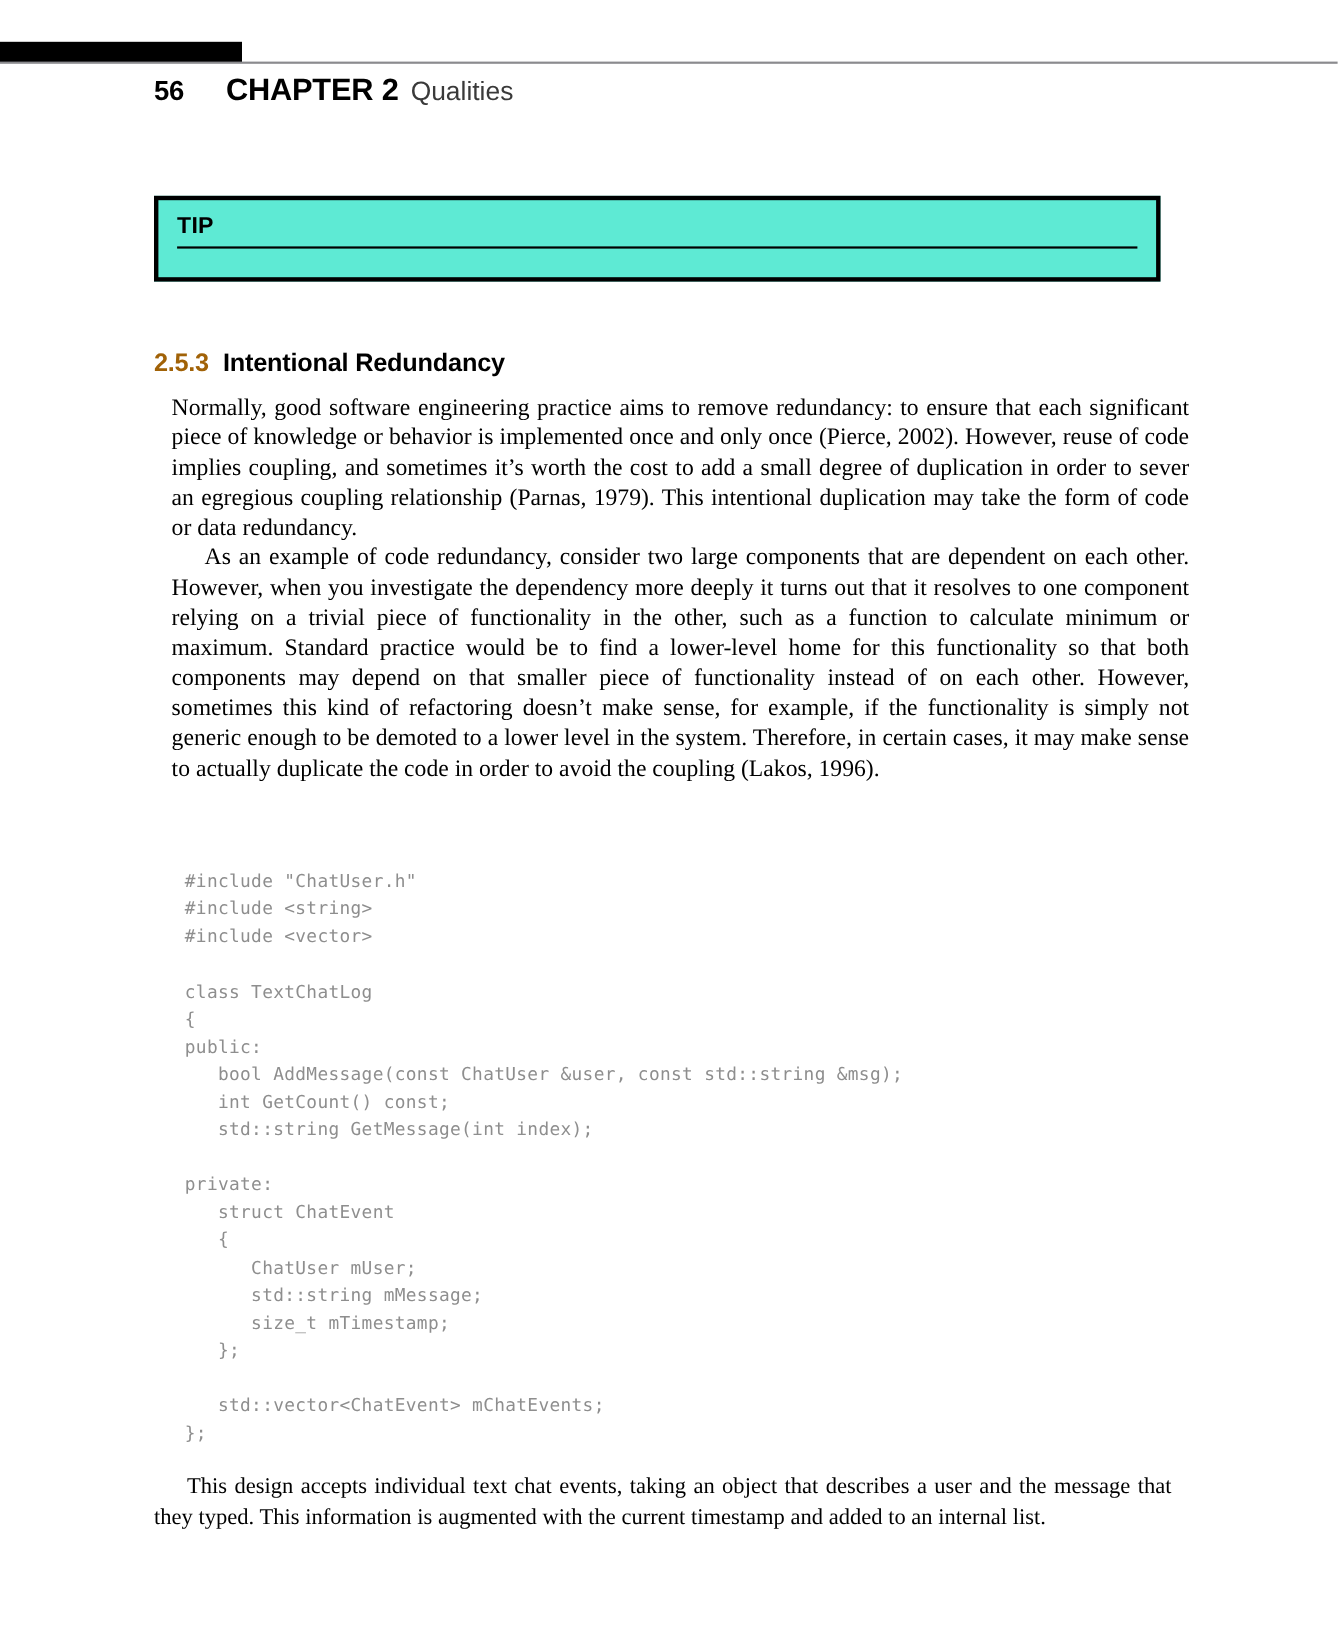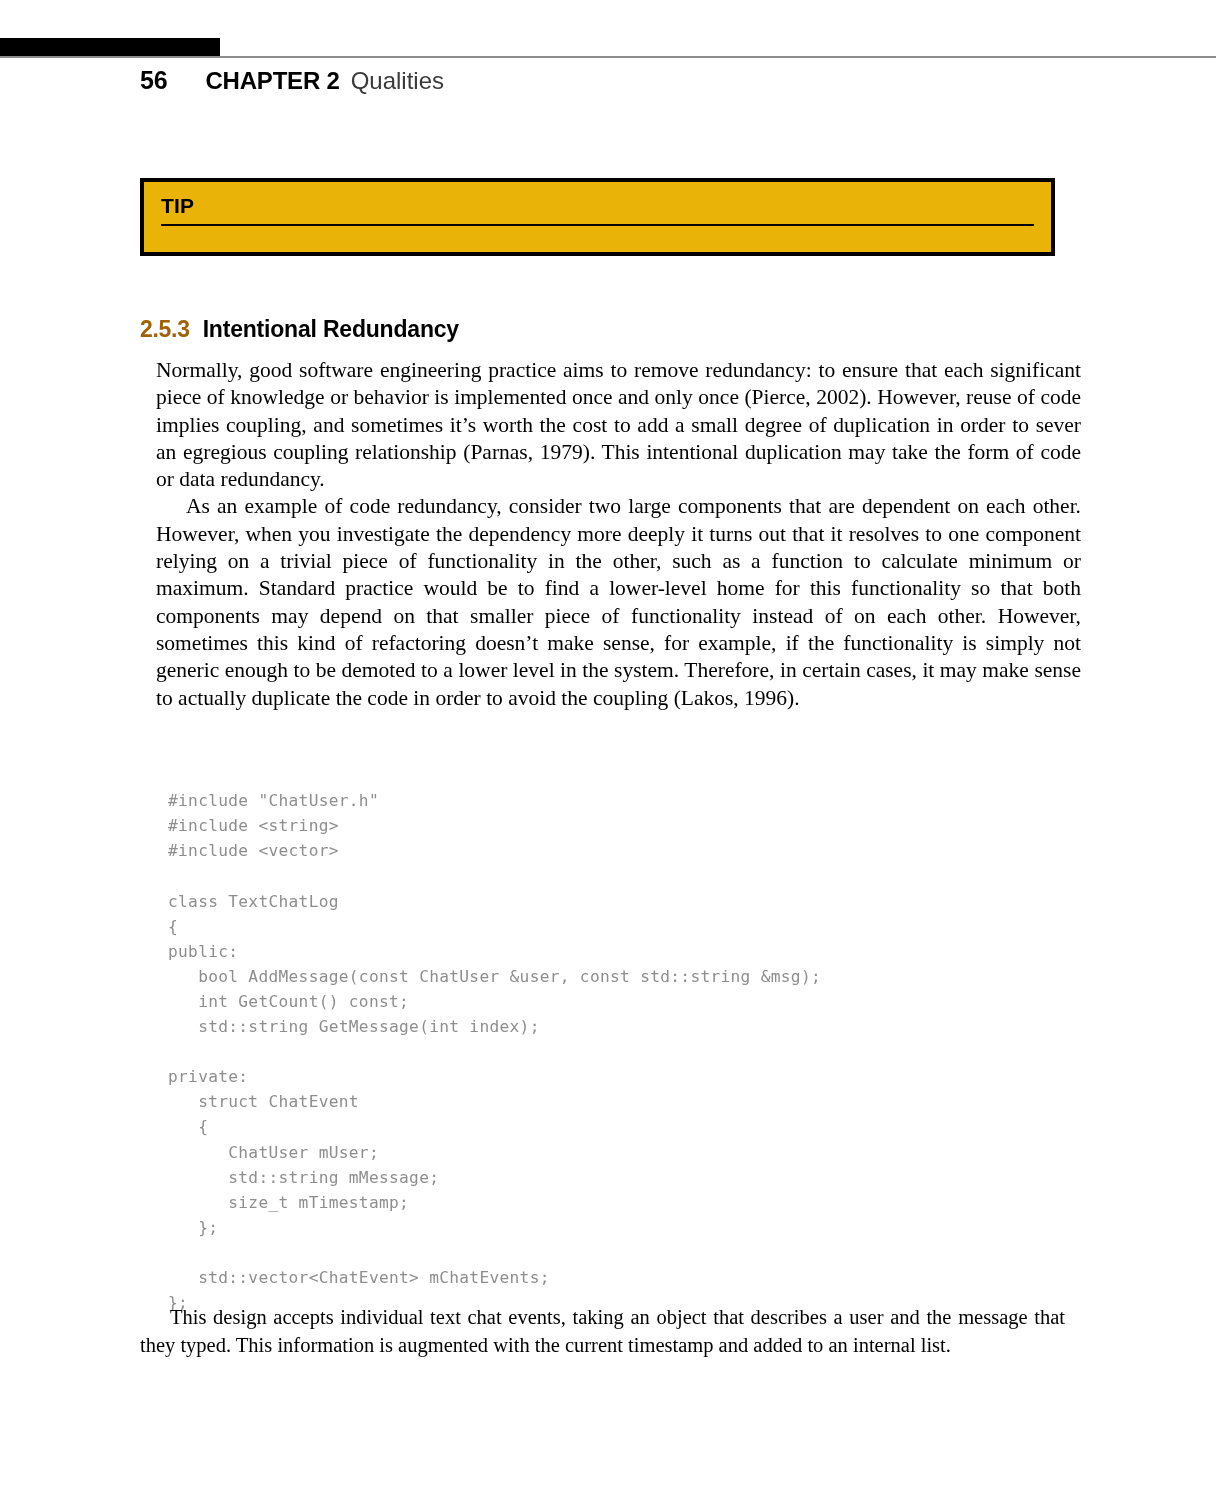--- a/index.html
+++ b/index.html
@@ -56,41 +56,41 @@
     align-items: baseline;
     font-family: "Liberation Sans", sans-serif;
   }
   .folio {
     font-size: 25px;
     font-weight: bold;
     color: #000;
     letter-spacing: -0.2px;
   }
   .chapter-label {
-    font-size: 24px;
+    font-size: 28px;
     font-weight: bold;
     color: #000;
     margin-left: 38px;
     letter-spacing: -0.2px;
   }
   .chapter-title {
     font-size: 24px;
     font-weight: normal;
     color: #3a3a3a;
     margin-left: 11px;
   }
 
   
   .tip-box {
     position: absolute;
     left: 140px;
     top: 178px;
     width: 915px;
     border: 4px solid #000000;
-    background: #eab308;
+    background: #5eead4;
     box-sizing: border-box;
     padding: 12px 17px 16px 17px;
   }
   .tip-heading {
     font-family: "Liberation Sans", sans-serif;
     font-weight: bold;
     font-size: 21px;
     color: #000;
     letter-spacing: 0.2px;
     line-height: 1.1;
@@ -171,20 +171,21 @@
   
   .closing-block {
     position: absolute;
     left: 140px;
     top: 1303px;
     width: 925px;
   }
   .closing-block p.para {
     font-size: 20.5px;
     line-height: 28px;
+    margin-top: 34px;
   }
 </style>
 </head>
 <body>
 
 <div class="page">
 
   <div class="head-rule-wrap">
     <div class="head-black-bar"></div>
     <div class="head-thin-rule"></div>

